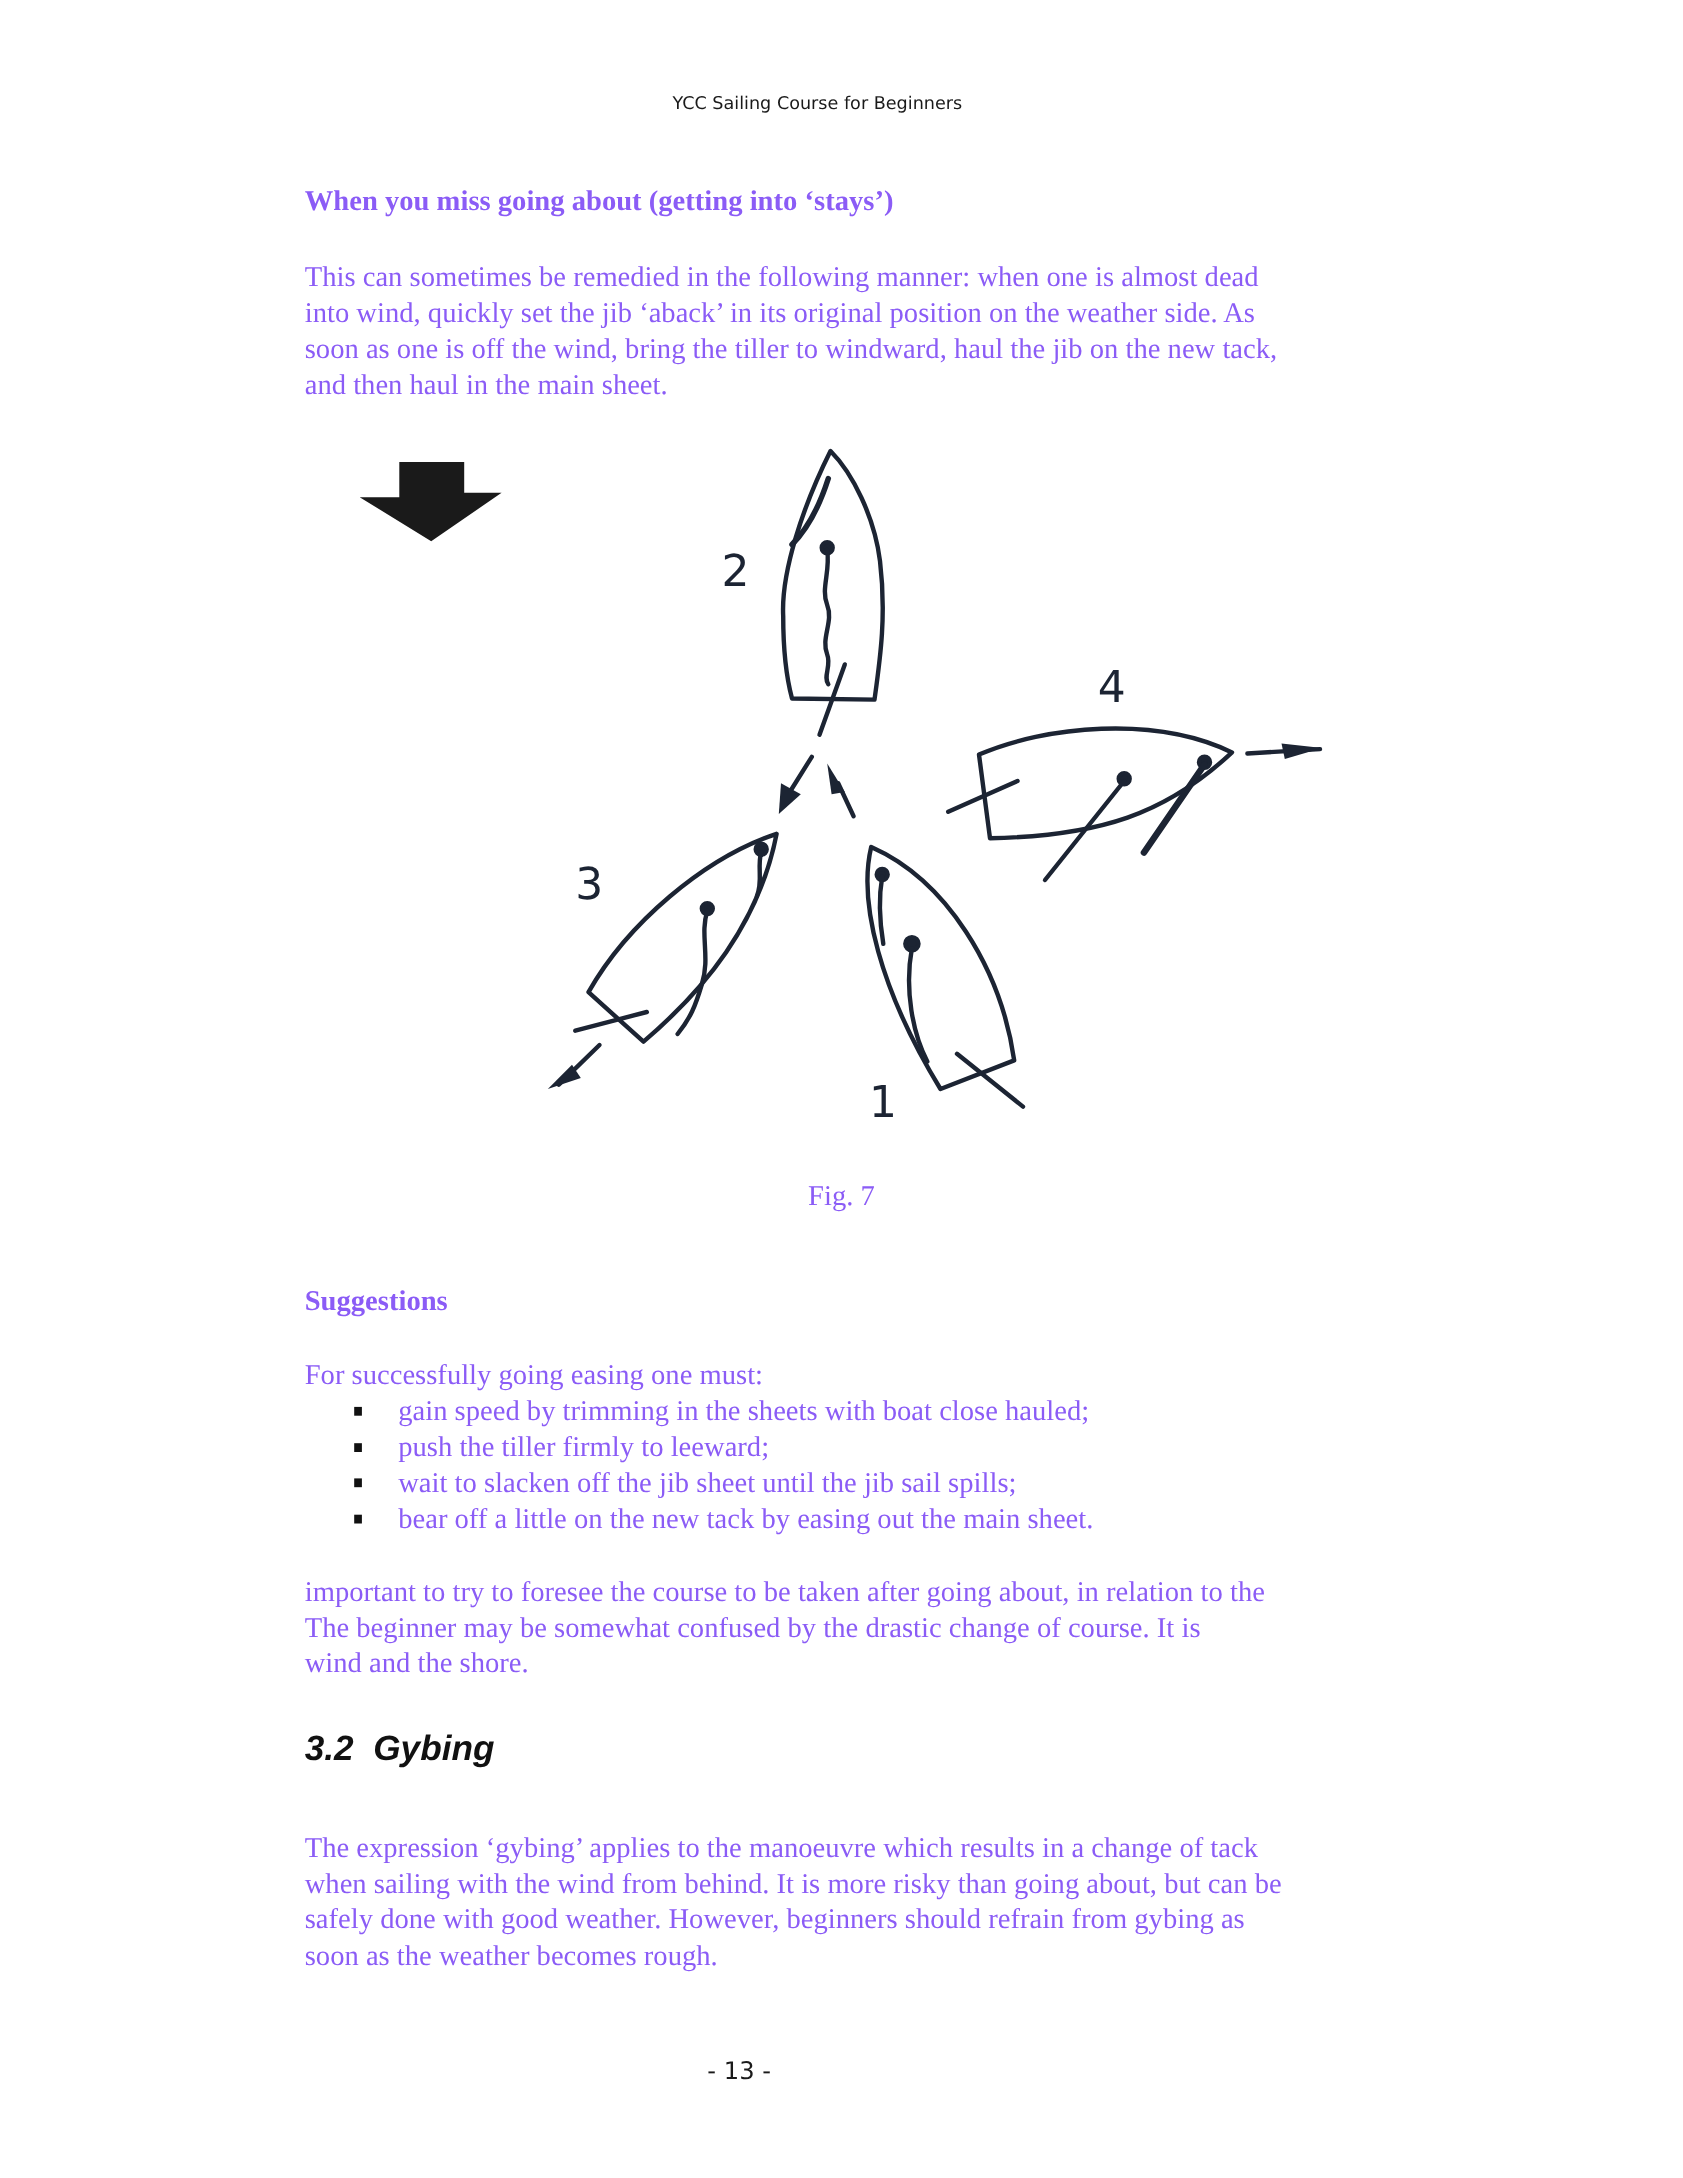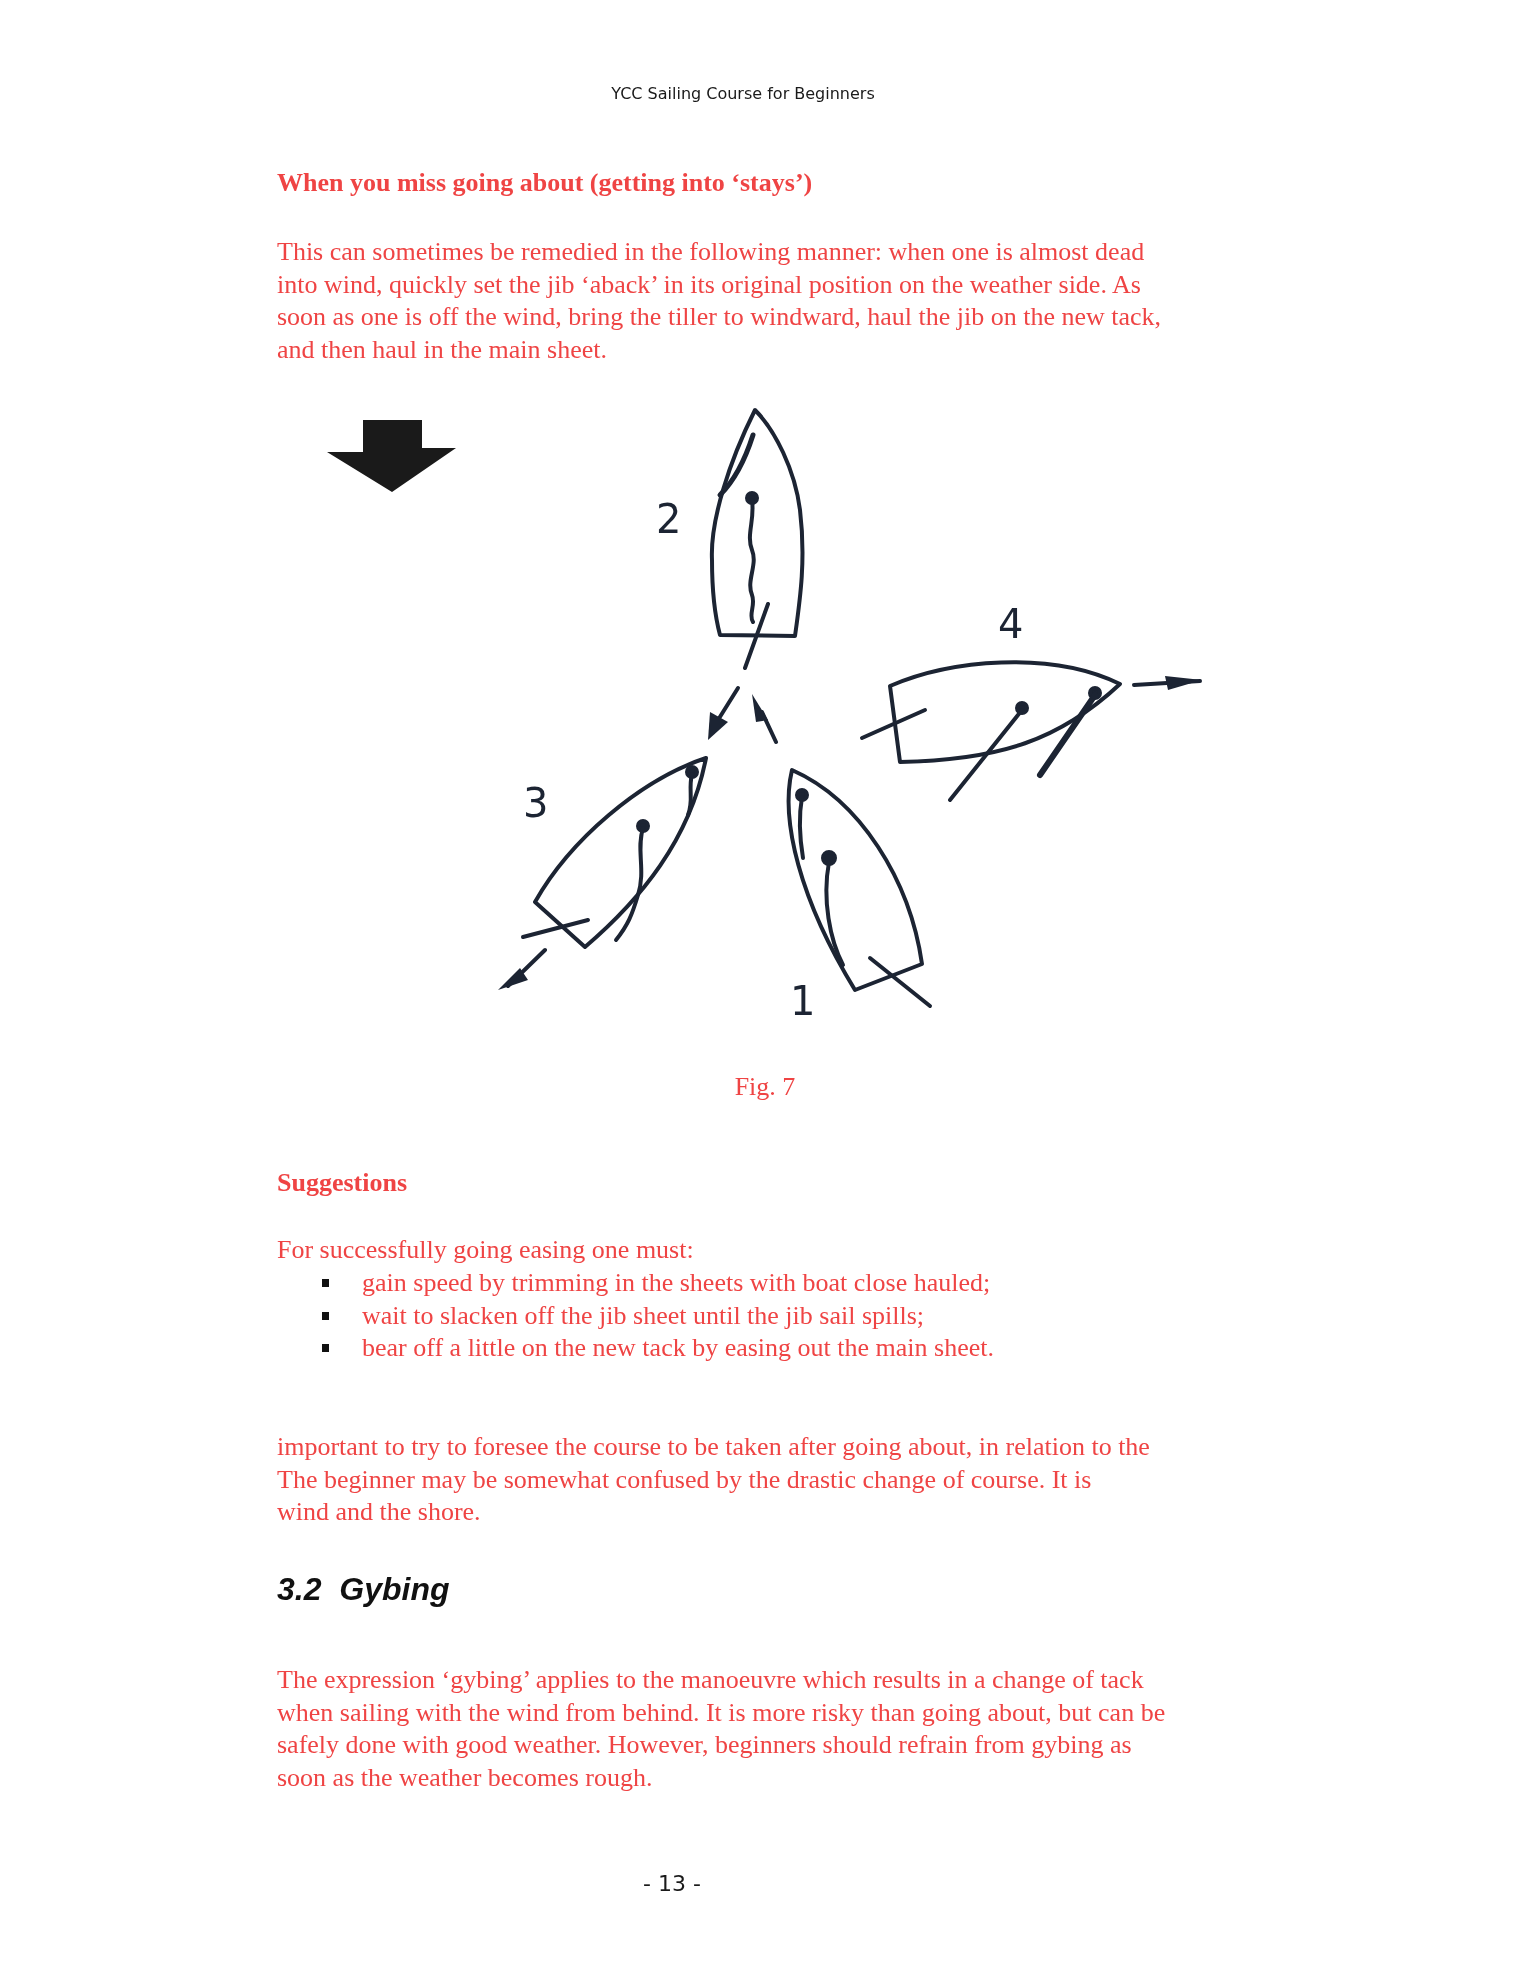--- a/index.html
+++ b/index.html
@@ -1,21 +1,21 @@
 <!DOCTYPE html>
 <html><head>
 <meta charset="utf-8">
 <style>
   html, body { margin: 0; padding: 0; background: #ffffff; }
   body { width: 1530px; height: 1980px; position: relative; overflow: hidden; }
   .running-header {
     position: absolute; left: 0; width: 1486px; top: 84px; text-align: center;
     font-family: "DejaVu Sans", sans-serif; font-size: 16px; color: #1a1a1a;
   }
-  .serif { font-family: "Liberation Serif", serif; color: #ef4444; }
+  .serif { font-family: "Liberation Serif", serif; color: #8b5cf6; }
   .h-bold { position: absolute; left: 277px; font-weight: bold; font-size: 26px; }
   .para { position: absolute; left: 277px; width: 1000px; font-size: 26px; line-height: 32.5px; }
   .para p { margin: 0; white-space: nowrap; }
   .fig-caption { position: absolute; left: 0; width: 1530px; top: 1072px; text-align: center; font-size: 26px; }
   .bullets { position: absolute; left: 277px; top: 1267px; font-size: 26px; line-height: 32.5px; margin: 0; padding: 0; list-style: none; }
   .bullets li { position: relative; padding-left: 85px; white-space: nowrap; }
   .bullets li .sq { position: absolute; left: 45px; top: 12px; width: 7px; height: 8px; background: #111; }
   .section-title {
     position: absolute; left: 277px; top: 1552px;
     font-family: "Liberation Sans", sans-serif; font-style: italic; font-weight: bold; font-size: 32px; color: #111; margin-top: 19px;
@@ -104,20 +104,21 @@
 <div class="serif fig-caption">Fig. 7</div>
 
 <div class="serif h-bold" style="top:1168px;">Suggestions</div>
 
 <div class="serif para" style="top:1234px;">
   <p>For successfully going easing one must:</p>
 </div>
 
 <ul class="serif bullets">
   <li><span class="sq"></span><span>gain speed by trimming in the sheets with boat close hauled;</span></li>
+  <li><span class="sq"></span><span>push the tiller firmly to leeward;</span></li>
   <li><span class="sq"></span><span>wait to slacken off the jib sheet until the jib sail spills;</span></li>
   <li><span class="sq"></span><span>bear off a little on the new tack by easing out the main sheet.</span></li>
 </ul>
 
 <div class="serif para" style="top:1431px;">
   <p>important to try to foresee the course to be taken after going about, in relation to the</p>
   <p>The beginner may be somewhat confused by the drastic change of course. It is</p>
   <p>wind and the shore.</p>
 </div>
 

